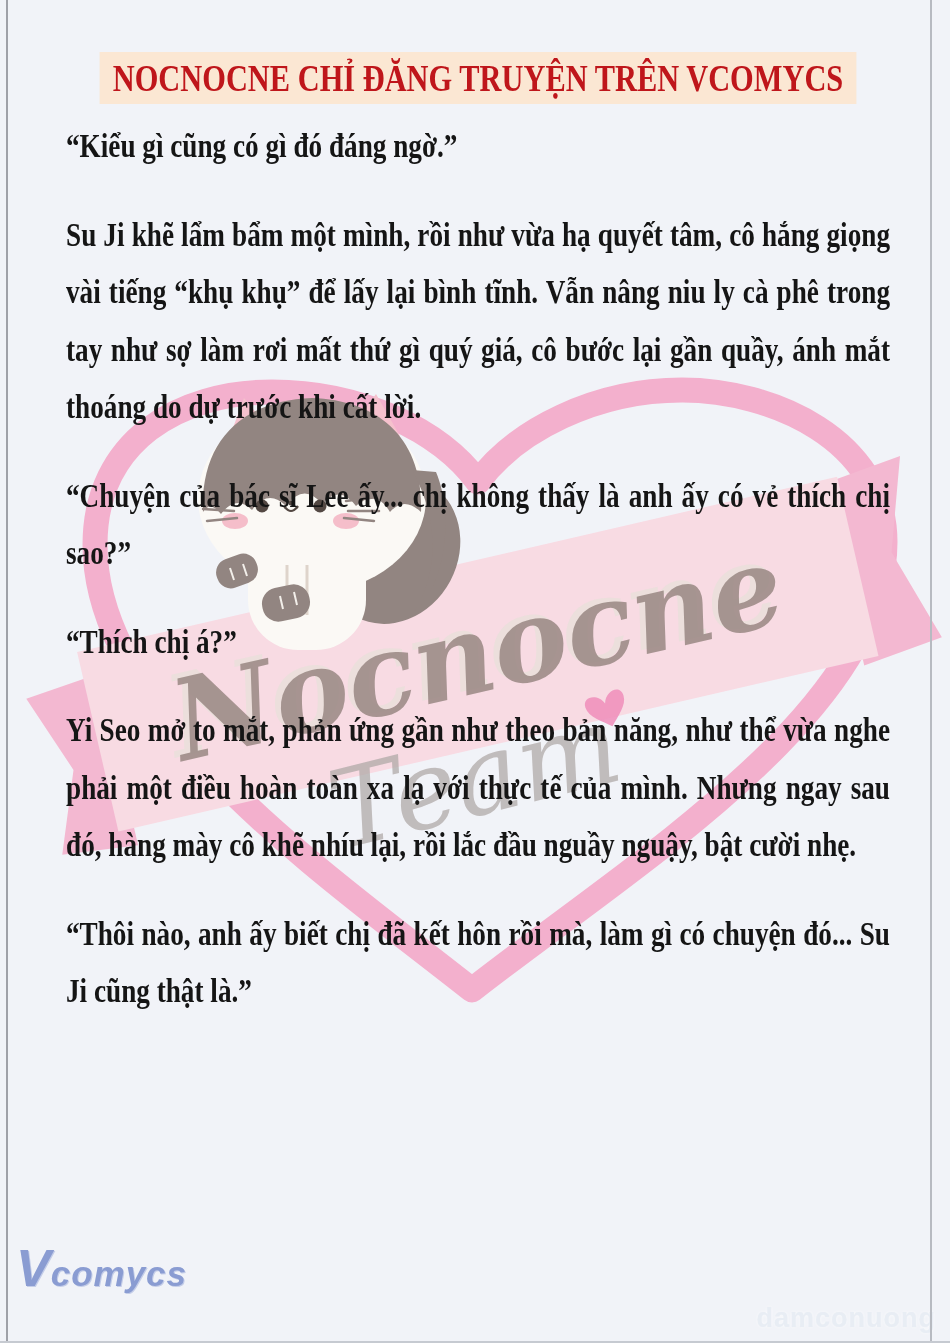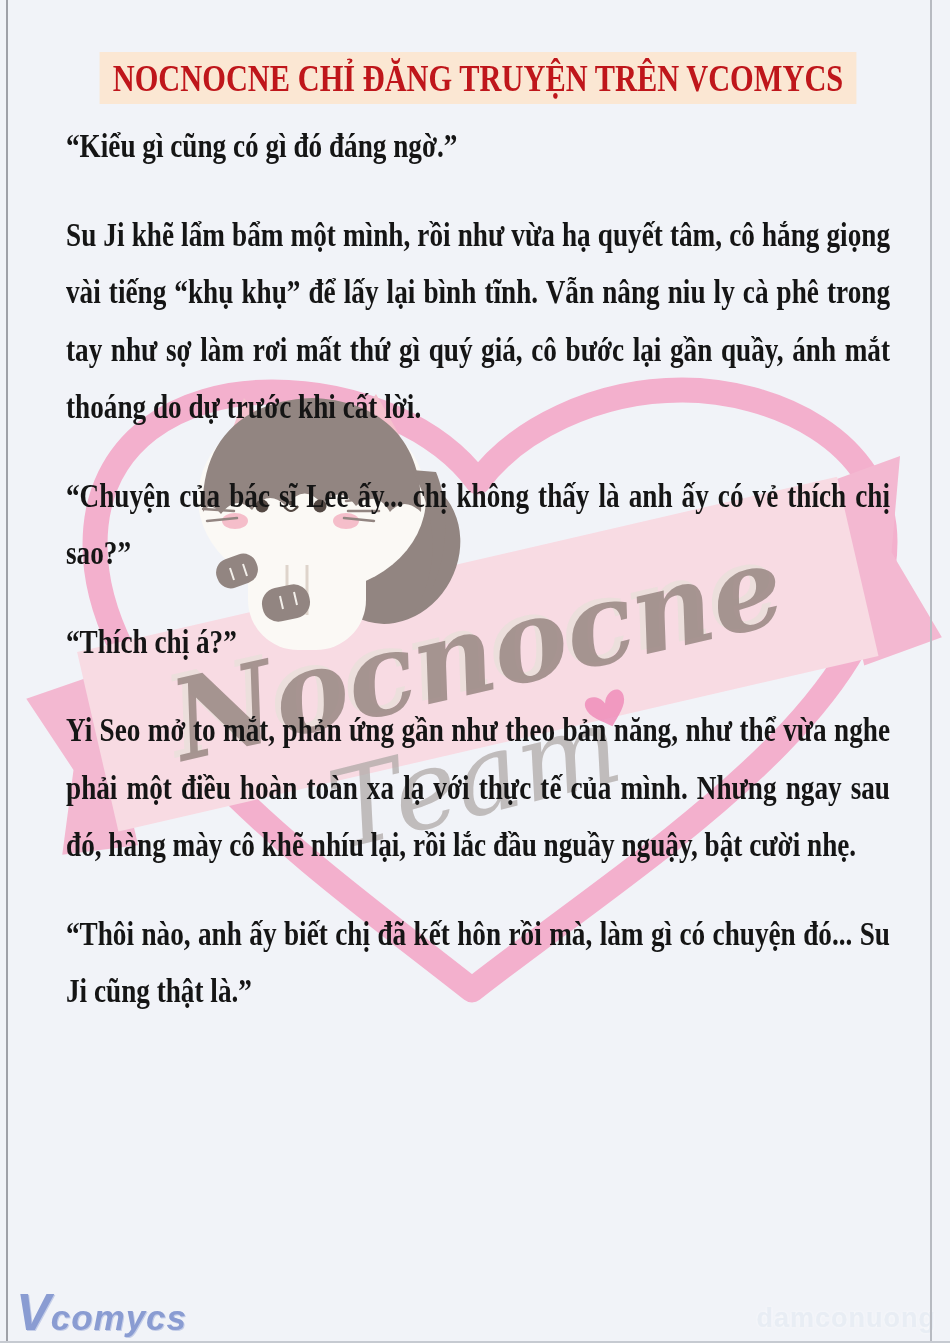--- a/index.html
+++ b/index.html
@@ -45,21 +45,20 @@
   }
   .content p:last-child{margin-bottom:0;}
 
   .vcomycs{
     position:absolute;left:16px;top:1242px;z-index:3;
     color:#8a9cd2;
     font-family:"Liberation Sans","DejaVu Sans",sans-serif;
     font-style:italic;font-weight:bold;
     text-shadow:1px 1px 0 #c4cde8;
     white-space:nowrap;
-    margin-top:44px;
   }
   .vcomycs .logo-v{font-size:52px;line-height:1;}
   .vcomycs .logo-rest{font-size:35px;letter-spacing:1px;}
 
   .corner-mark{
     position:absolute;right:14px;top:1303px;z-index:3;
     font-family:"Liberation Sans","DejaVu Sans",sans-serif;
     font-weight:bold;font-size:27px;letter-spacing:1px;
     color:#e8edf4;
     text-shadow:0 0 3px #ffffff,0 0 1px #d8dfe9;

